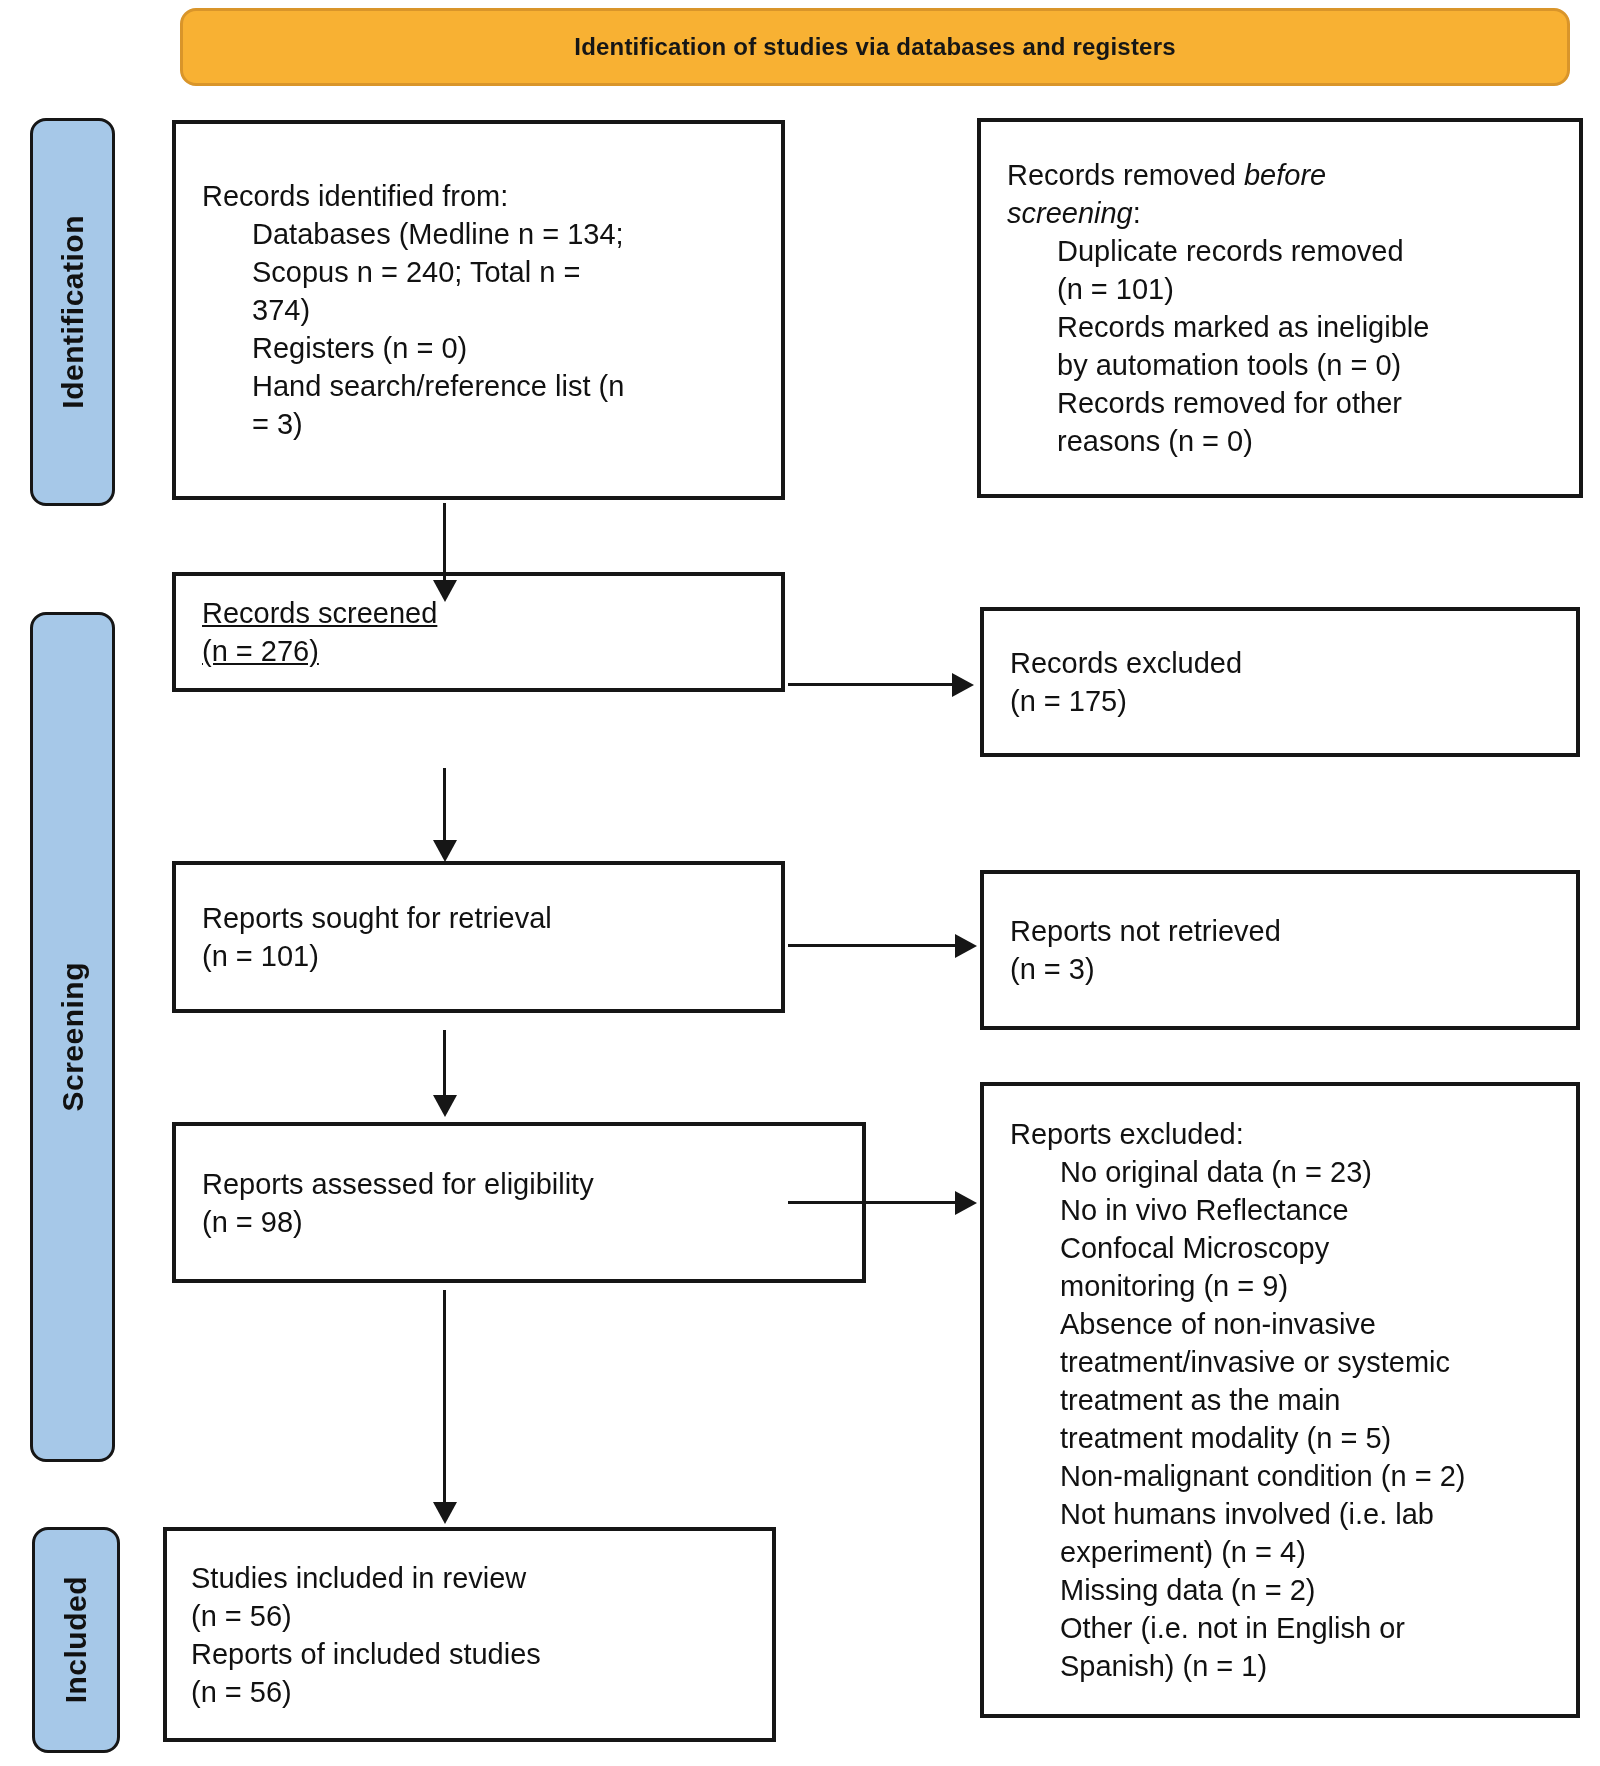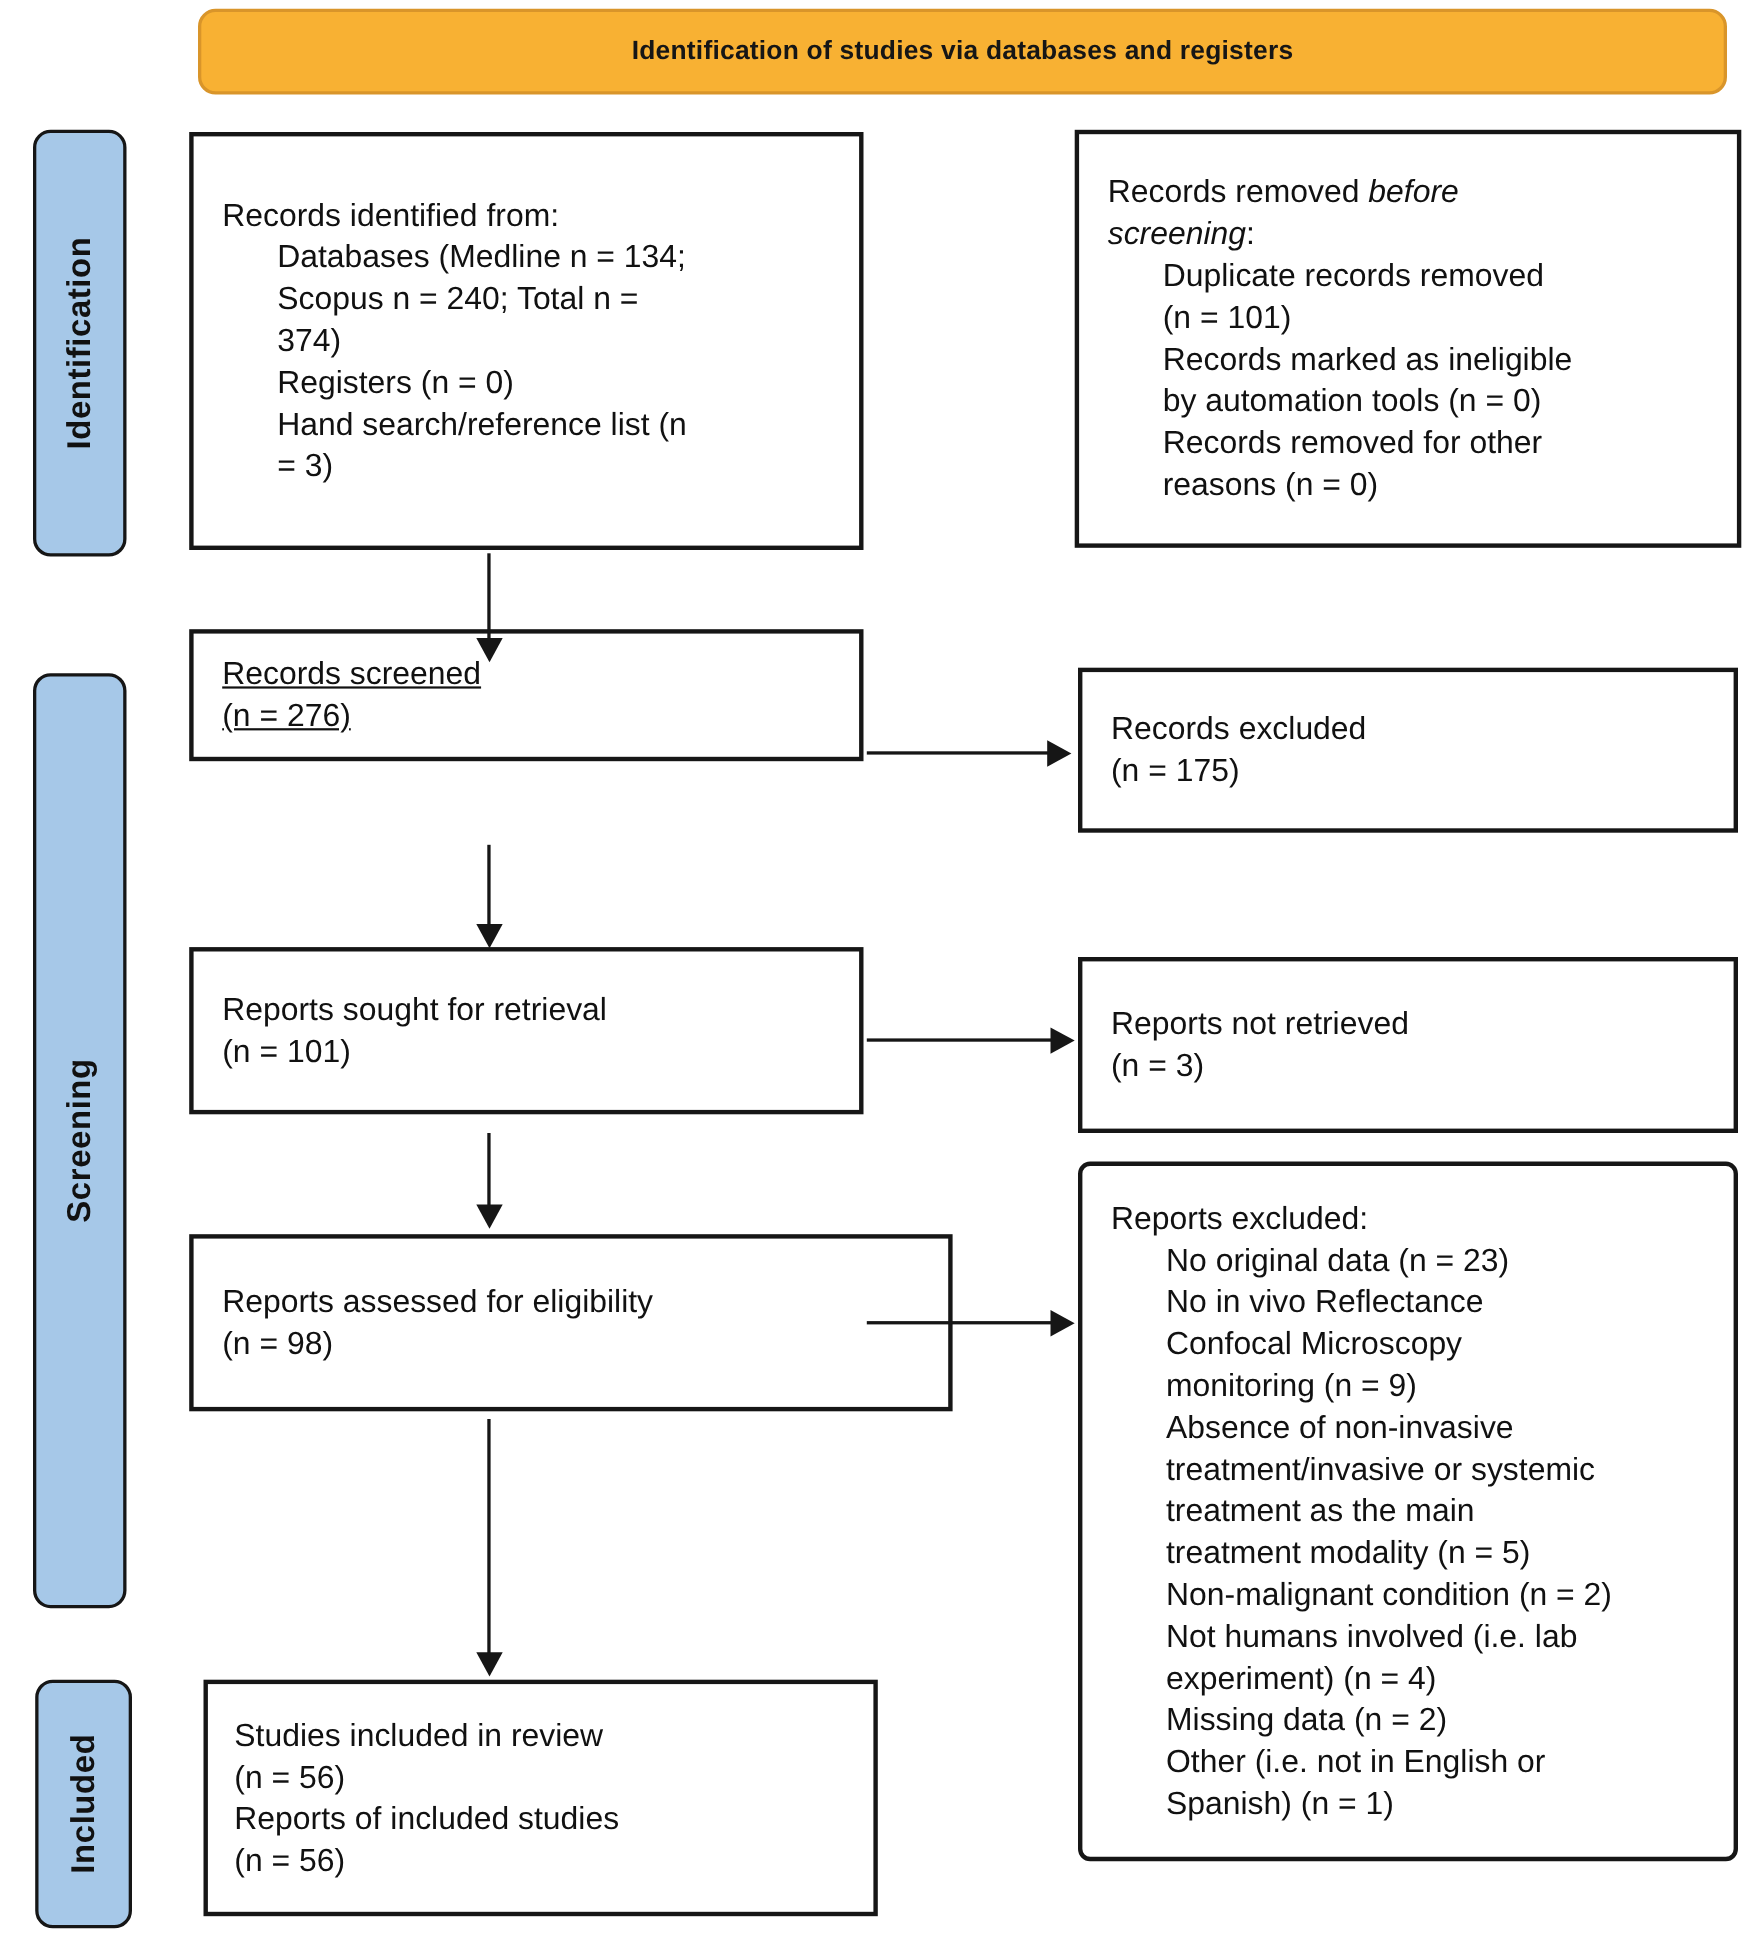--- a/index.html
+++ b/index.html
@@ -36,25 +36,25 @@
     display:flex;flex-direction:column;justify-content:center;
     padding:10px 26px;
     font-size:29px;line-height:38px;
   }
   .pre{white-space:pre-line;}
   .indent-item{white-space:pre-line;padding-left:50px;}
   #box-identified{left:172px;top:120px;width:613px;height:380px;}
   #box-screened{left:172px;top:572px;width:613px;height:120px;text-decoration:underline;}
   #box-sought{left:172px;top:861px;width:613px;height:152px;}
   #box-assessed{left:172px;top:1122px;width:694px;height:161px;}
-  #box-included{left:185px;top:1527px;width:613px;height:215px;padding-left:24px;}
+  #box-included{left:163px;top:1527px;width:613px;height:215px;padding-left:24px;}
   #box-removed-before{left:977px;top:118px;width:606px;height:380px;}
   #box-records-excluded{left:980px;top:607px;width:600px;height:150px;}
   #box-not-retrieved{left:980px;top:870px;width:600px;height:160px;}
-  #box-reports-excluded{left:980px;top:1056px;width:600px;height:636px;border-radius:11px;}
+  #box-reports-excluded{left:980px;top:1082px;width:600px;height:636px;}
   .em-italic{font-style:italic;}
   
   .varrow{position:absolute;width:3px;background:#161616;}
   .varrow::after{
     content:"";position:absolute;left:-10.5px;bottom:-21px;
     border:12px solid transparent;border-bottom:0;
     border-top:22px solid #161616;
   }
   .harrow{position:absolute;height:3px;background:#161616;}
   .harrow::after{

